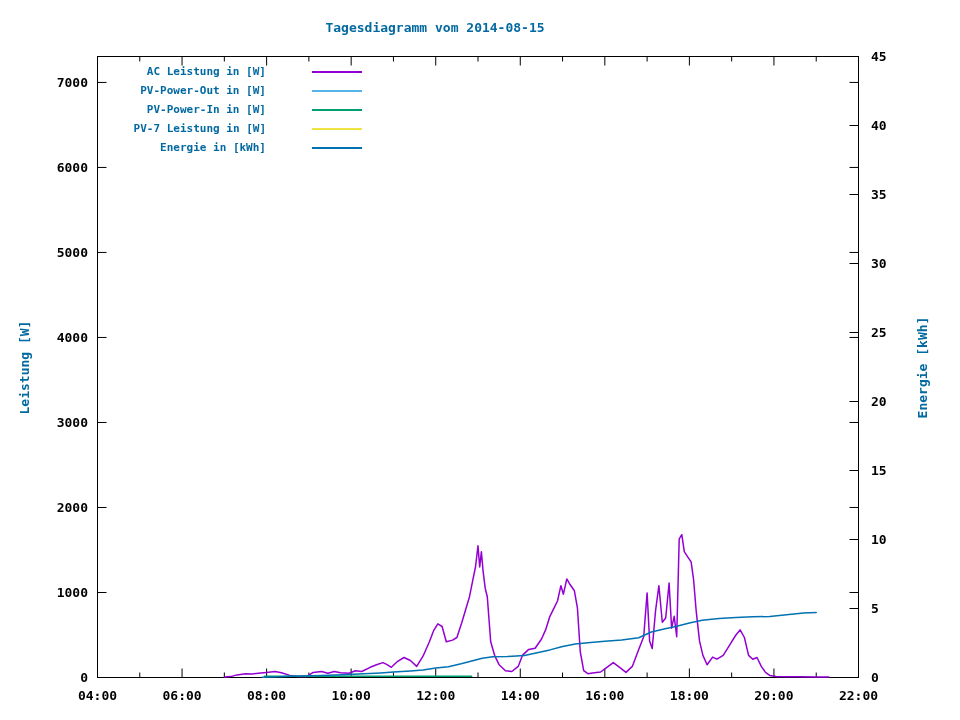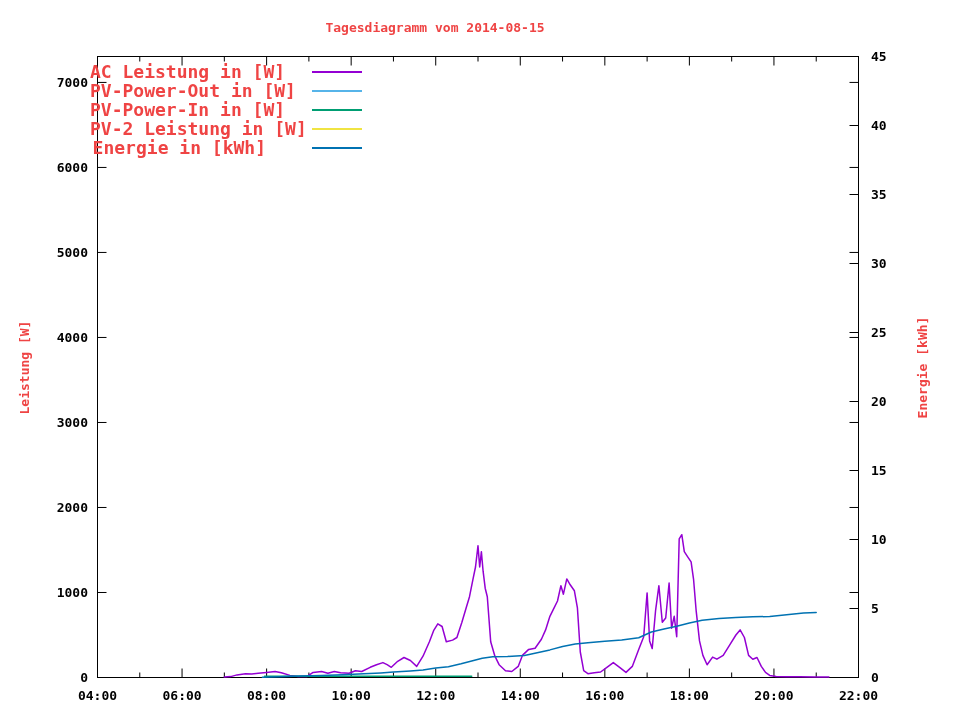--- a/index.html
+++ b/index.html
@@ -1,26 +1,26 @@
 <!DOCTYPE html>
 <html><head>
 <meta charset="utf-8">
 <style>
   html,body{margin:0;padding:0;background:#fff;}
   #canvas{position:relative;width:960px;height:720px;background:#fff;overflow:hidden;
-          font-family:"DejaVu Sans Mono","Liberation Mono",monospace;color:#ef4444;}
+          font-family:"DejaVu Sans Mono","Liberation Mono",monospace;color:#0369a1;}
   .ttl{position:absolute;top:20px;left:0;width:870px;text-align:center;
        font-size:13px;font-weight:bold;white-space:pre;}
   .ylab{position:absolute;font-size:13px;font-weight:bold;white-space:nowrap;
         transform:rotate(-90deg);transform-origin:center center;}
   #ylab-left{left:-36px;top:360px;width:120px;text-align:center;}
   #ylab-right{left:862px;top:360px;width:120px;text-align:center;}
   #legend{position:absolute;left:90px;top:62px;}
   .lrow{display:flex;align-items:center;height:19px;}
-  .llab{width:176px;text-align:right;font-size:18px;font-weight:bold;white-space:pre;}
+  .llab{width:176px;text-align:right;font-size:11px;font-weight:bold;white-space:pre;}
   .lswatch{margin-left:46px;width:50px;height:2px;}
   svg text{font-family:"DejaVu Sans Mono","Liberation Mono",monospace;
            font-size:13px;font-weight:bold;fill:#000;}
 </style>
 </head>
 <body>
 
 <div id="canvas">
   <div class="ttl">Tagesdiagramm vom 2014-08-15</div>
 
@@ -133,21 +133,21 @@
     </div>
     <div class="lrow">
       <span class="llab">PV-Power-Out in [W]</span>
       <span class="lswatch" style="background: rgb(86, 180, 233);"></span>
     </div>
     <div class="lrow">
       <span class="llab">PV-Power-In in [W]</span>
       <span class="lswatch" style="background: rgb(0, 158, 115);"></span>
     </div>
     <div class="lrow">
-      <span class="llab">PV-2 Leistung in [W]</span>
+      <span class="llab">PV-7 Leistung in [W]</span>
       <span class="lswatch" style="background: rgb(240, 228, 66);"></span>
     </div>
     <div class="lrow">
       <span class="llab">Energie in [kWh]</span>
       <span class="lswatch" style="background: rgb(0, 114, 178);"></span>
     </div>
   </div>
 </div>
 
 </body></html>

